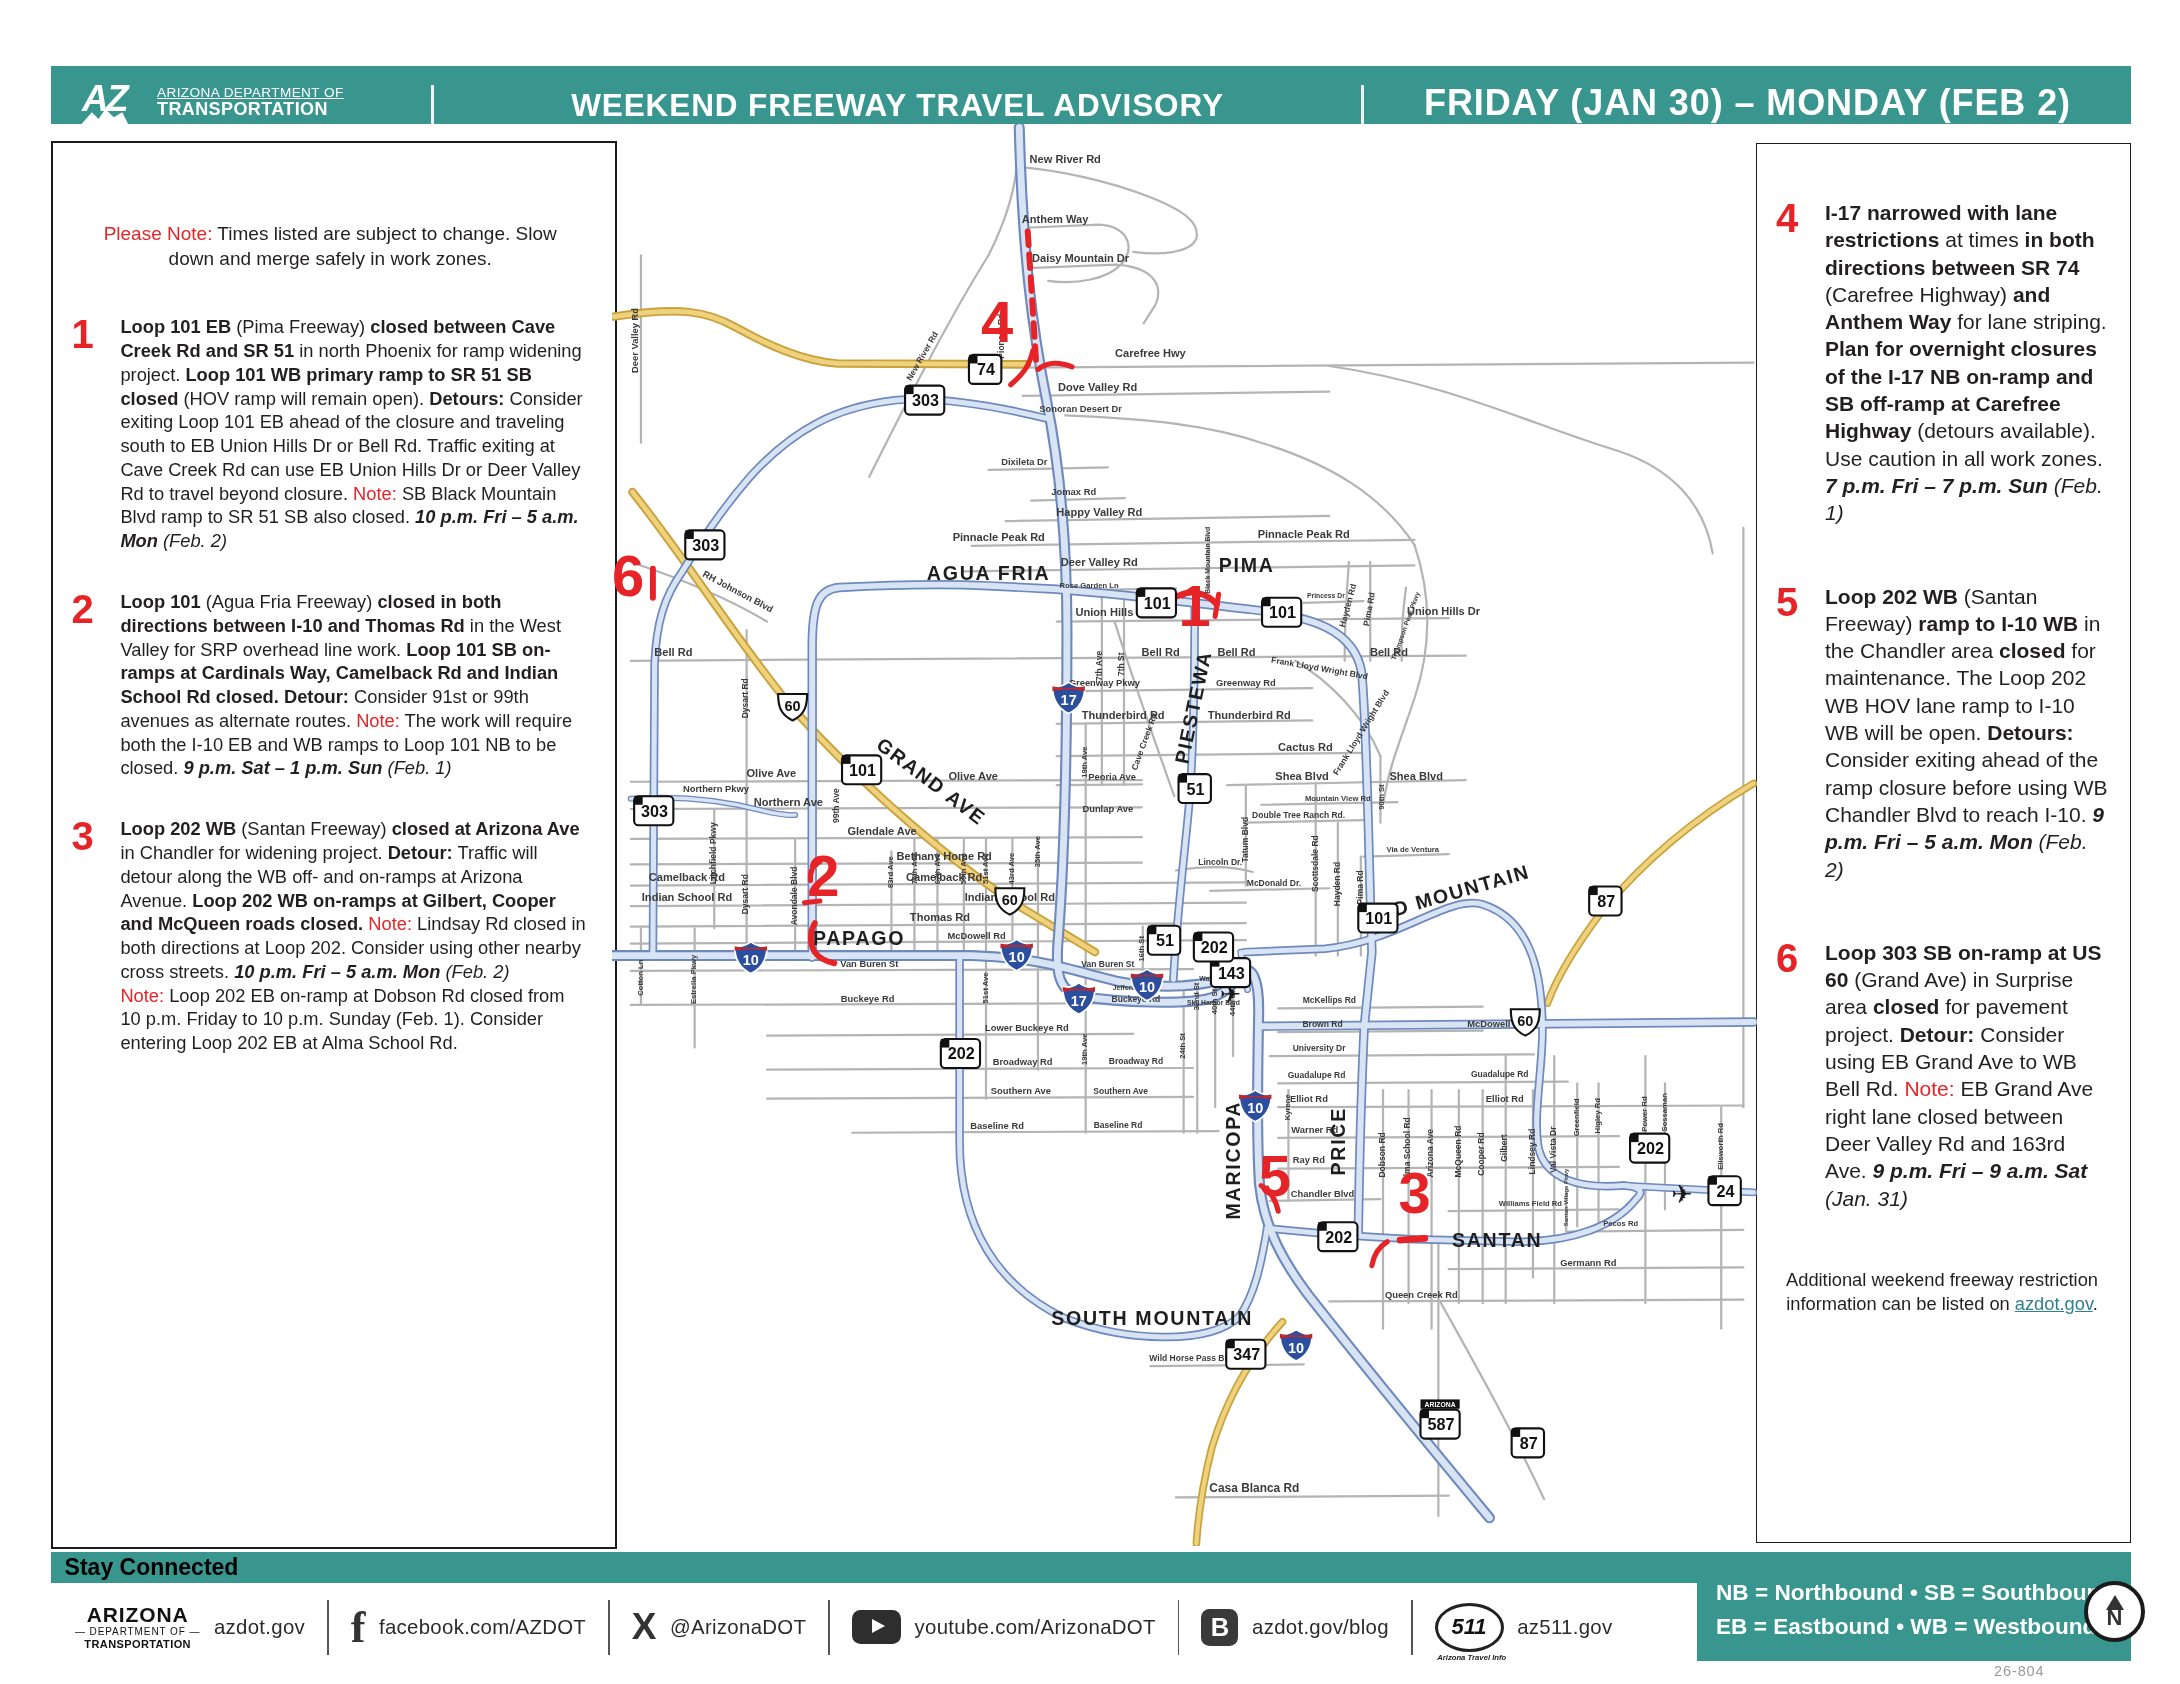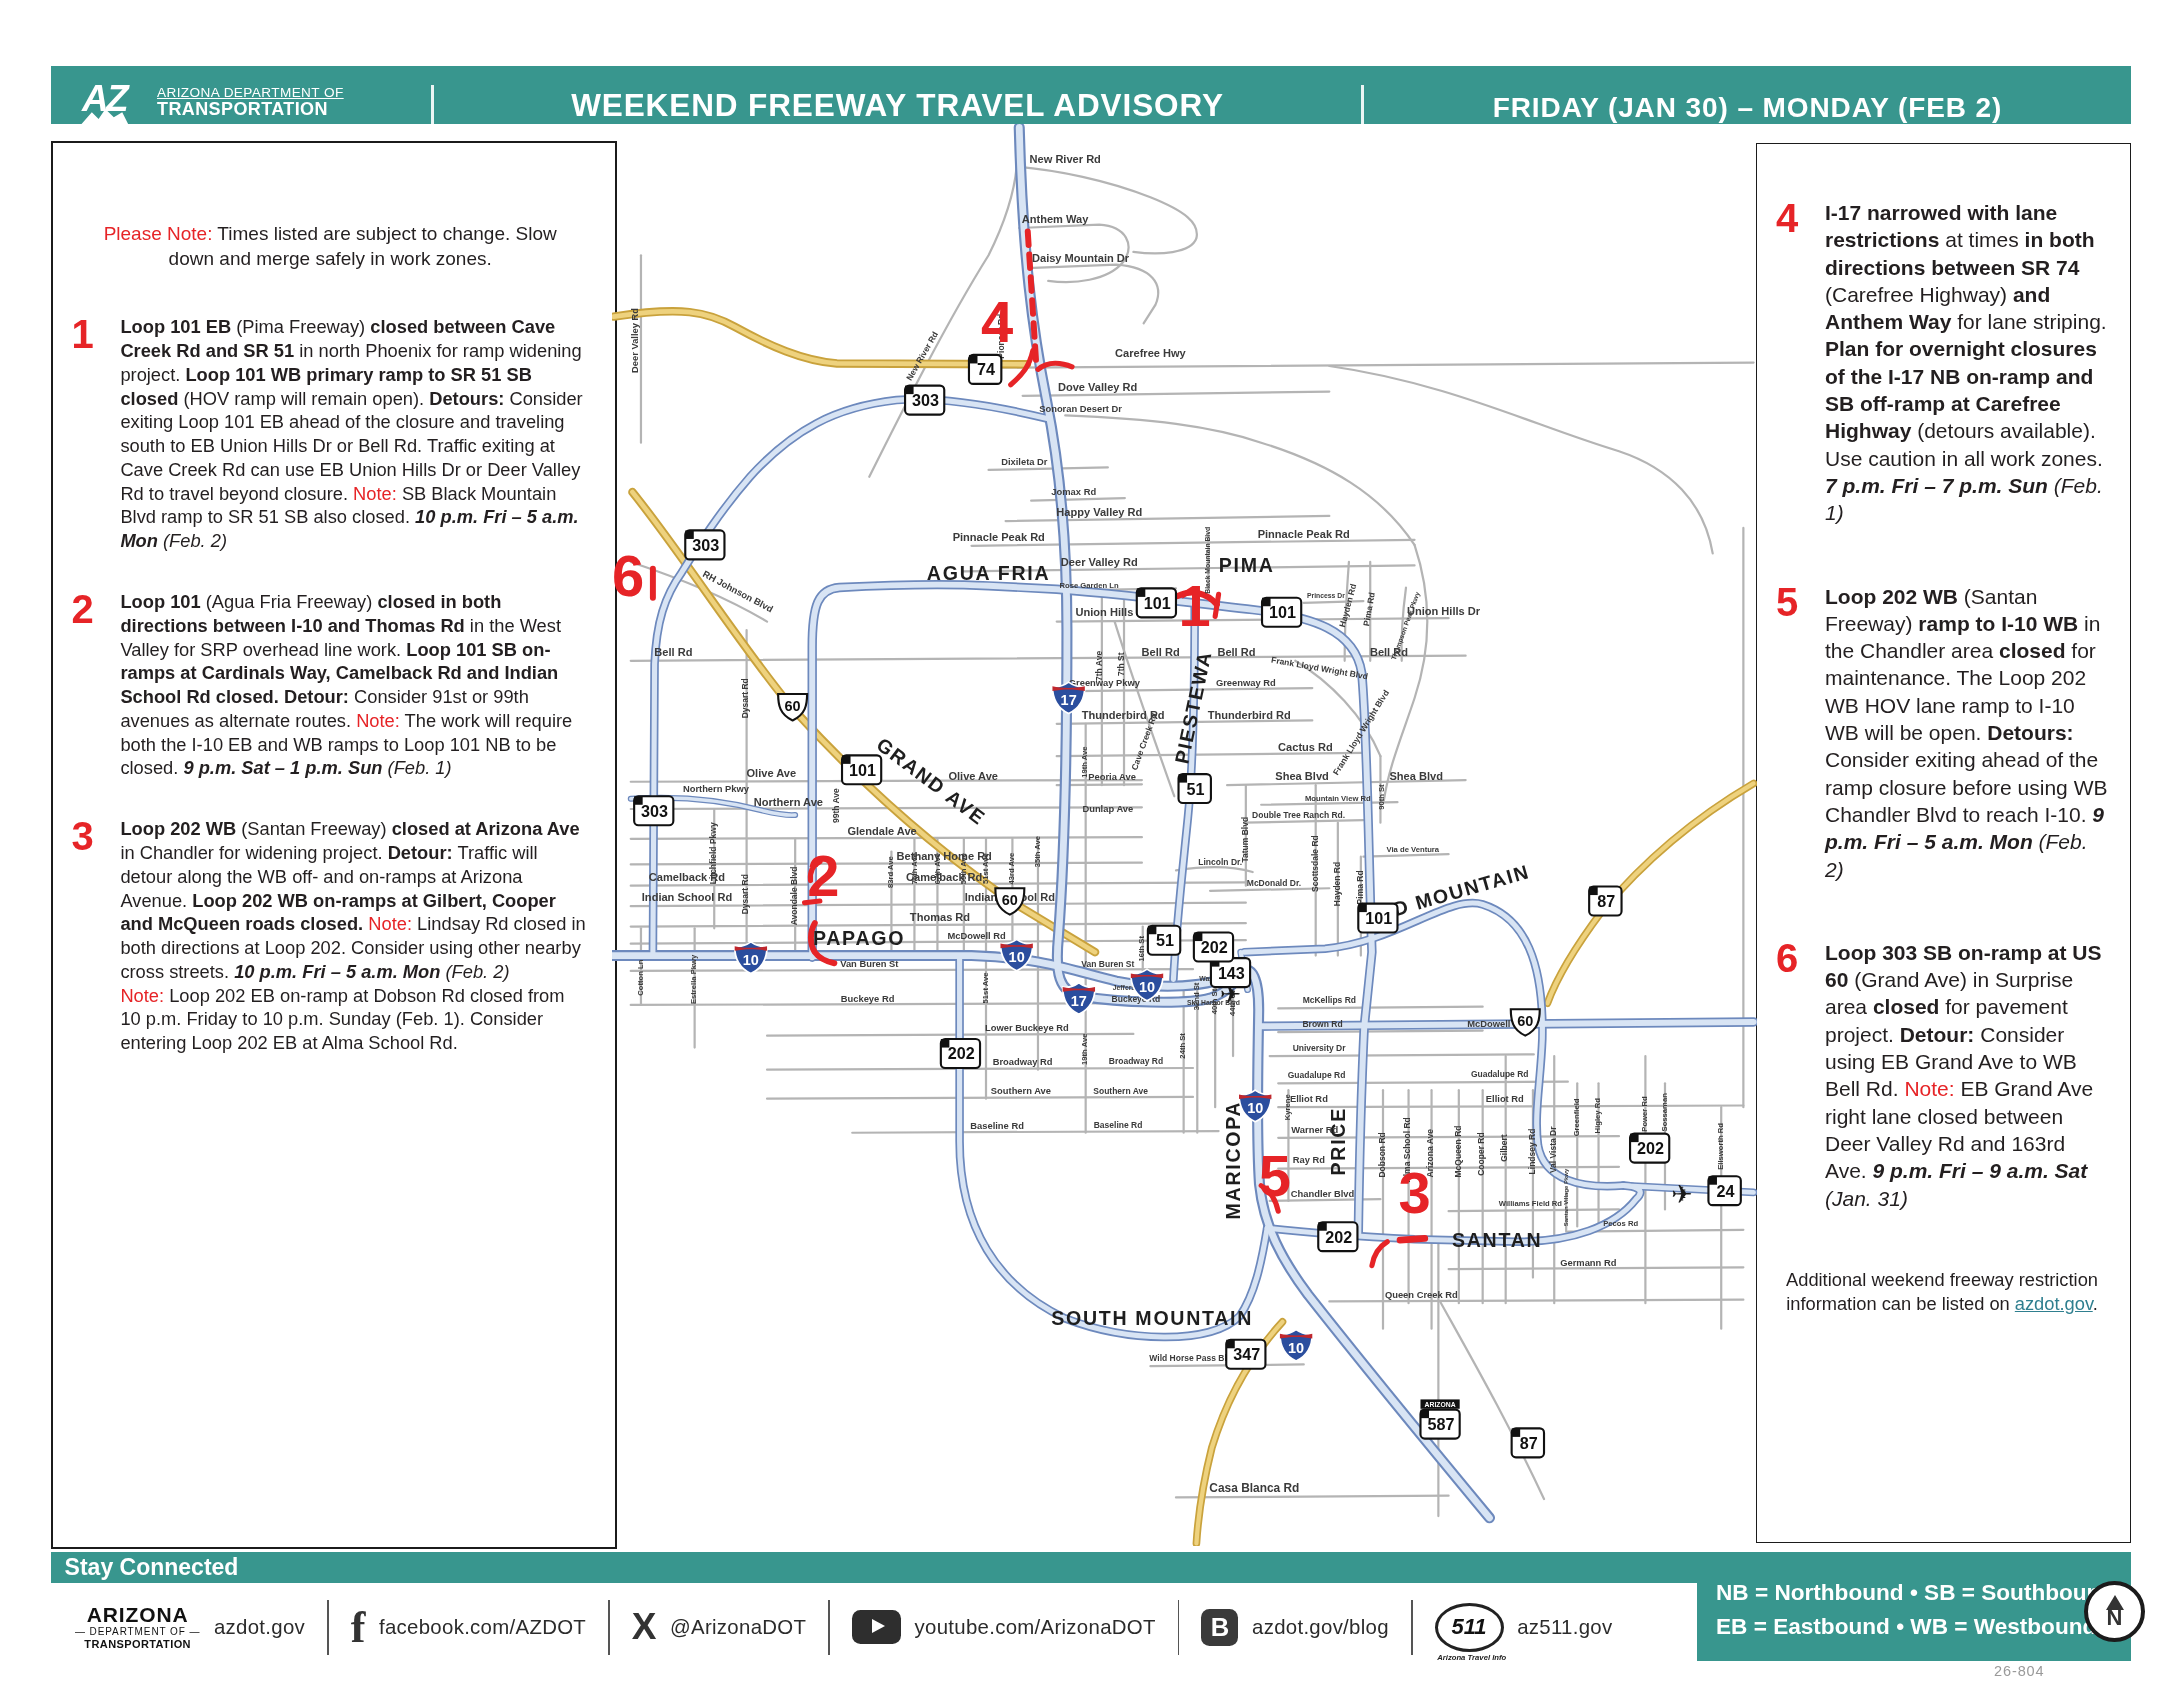--- a/index.html
+++ b/index.html
@@ -10,21 +10,21 @@
   :root{--teal:#38968E;--red:#E62427;--ink:#231f20;}
   #logo-wrap{display:flex;align-items:center;gap:12px;padding-left:31px;width:349px;}
   #az-mark{position:relative;width:63px;height:43px;}
   #az-mark .az{position:absolute;left:0;top:-3.4px;font-weight:800;font-style:italic;font-size:37px;color:#fff;letter-spacing:-2.6px;}
   #az-mark svg{position:absolute;left:-1.7px;bottom:-1.7px;}
   .agency{color:#fff;line-height:1.05;}
   .agency .l1{font-size:13.6px;letter-spacing:0.4px;text-decoration:underline;}
   .agency .l2{font-size:18px;font-weight:800;letter-spacing:0.4px;}
   .hdr-div{width:2.6px;height:39px;background:#fff;opacity:.9;}
   #hdr-title{flex:1;text-align:center;color:#fff;font-weight:800;font-size:31.5px;letter-spacing:0.9px;}
-  #hdr-date{width:767px;text-align:center;color:#fff;font-weight:800;font-size:28px;letter-spacing:0.9px;}
+  #hdr-date{width:767px;text-align:center;color:#fff;font-weight:800;font-size:36px;letter-spacing:0.9px;}
   
   .panel{background:#fff;border:2.6px solid #1b1b1b;}
   #left-panel{left:51px;top:141px;width:562px;height:1404px;}
   #left-title{left:51px;top:141px;width:562px;height:49px;background:var(--teal);color:#fff;font-weight:800;font-size:24px;display:flex;align-items:center;padding-left:15.3px;box-sizing:border-box;border:2.6px solid #1b1b1b;border-bottom:none;}
   #left-body{left:51px;top:190px;width:562px;height:1354px;box-sizing:border-box;padding:31px 24px 0 20.4px;}
   #right-panel{left:1756px;top:143px;width:375px;height:1400px;box-sizing:border-box;padding:55px 22px 0 19px;border-width:1.7px;}
   .note-p{text-align:center;font-size:19px;line-height:1.32;margin:0 8.5px 44px 8.5px;}
   .adv-item{display:flex;margin-bottom:37px;}
   .adv-item .num{width:49px;flex:none;color:var(--red);font-weight:800;font-size:40px;line-height:.95;}
   .adv-item .body{flex:1;font-size:18.3px;line-height:1.3;}
@@ -32,21 +32,21 @@
   #right-panel .adv-item .body{font-size:21px;}
   .seg-b{font-weight:bold;}
   .seg-r{font-weight:normal;color:var(--red);}
   .seg-bi{font-weight:bold;font-style:italic;}
   .seg-i{font-style:italic;}
   #addl-note{margin-top:34px;text-align:center;font-size:18.3px;line-height:1.35;padding:0 5.1px;}
   #addl-note a{color:#2f7f8f;text-decoration:underline;cursor:pointer;}
   
   #map{left:612px;top:124px;width:1145px;height:1422px;}
   
-  #stay-bar{left:51px;top:1552px;width:2080px;height:31px;background:var(--teal);color:#ffffff;font-weight:800;font-size:23px;display:flex;align-items:center;padding-left:13.6px;box-sizing:border-box;}
+  #stay-bar{left:51px;top:1552px;width:2080px;height:31px;background:var(--teal);color:#000000;font-weight:800;font-size:23px;display:flex;align-items:center;padding-left:13.6px;box-sizing:border-box;}
   #footer-row{left:75px;top:1586px;width:1601px;height:82px;display:flex;align-items:center;gap:22px;}
   .f-div{width:1.7px;height:55px;background:#555;}
   .f-link{font-size:20.4px;color:#2b2b2b;letter-spacing:0.3px;}
   .f-item{display:flex;align-items:center;gap:13.6px;}
   #adot-logo{text-align:center;color:#111;line-height:1;}
   #adot-logo .a1{font-weight:800;font-size:21px;letter-spacing:0.9px;}
   #adot-logo .a2{font-size:10px;letter-spacing:0.9px;margin-top:1.7px;}
   #adot-logo .a3{font-weight:800;font-size:11px;letter-spacing:0.4px;margin-top:1.7px;}
   .icn{display:inline-flex;align-items:center;justify-content:center;}
   .icn-f{font-size:44px;font-weight:800;color:#333;font-family:"Liberation Serif",serif;}

